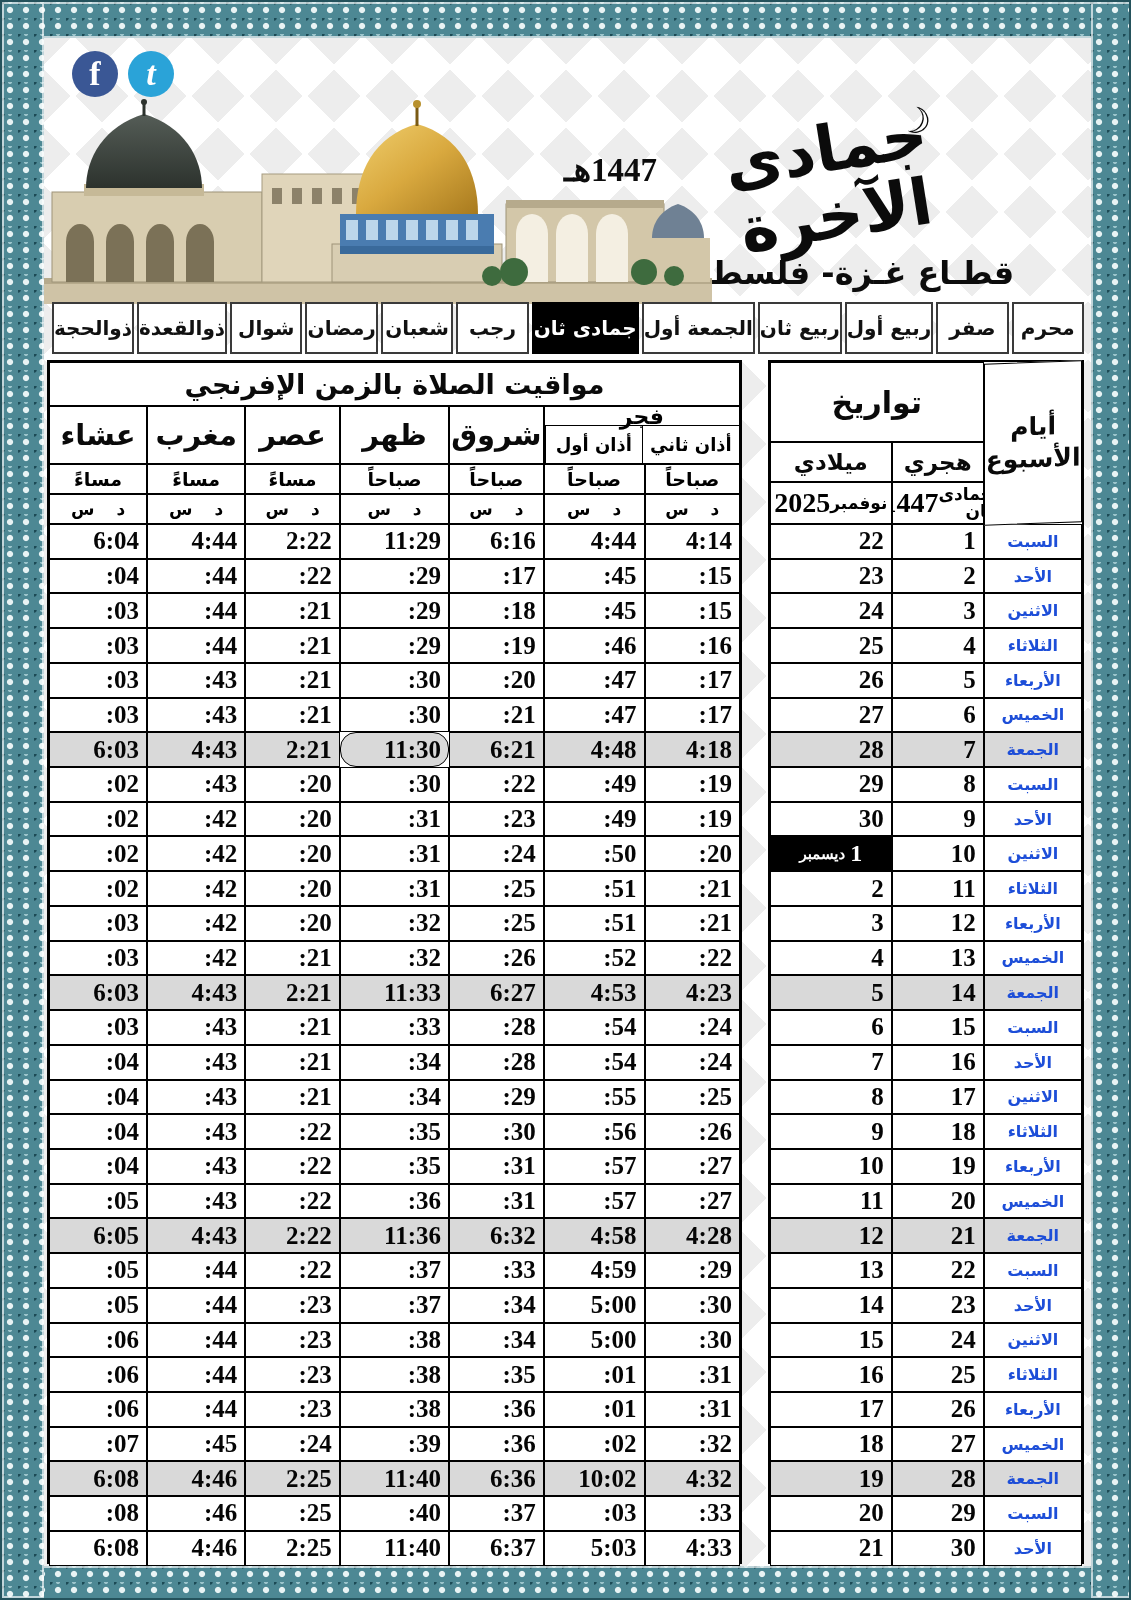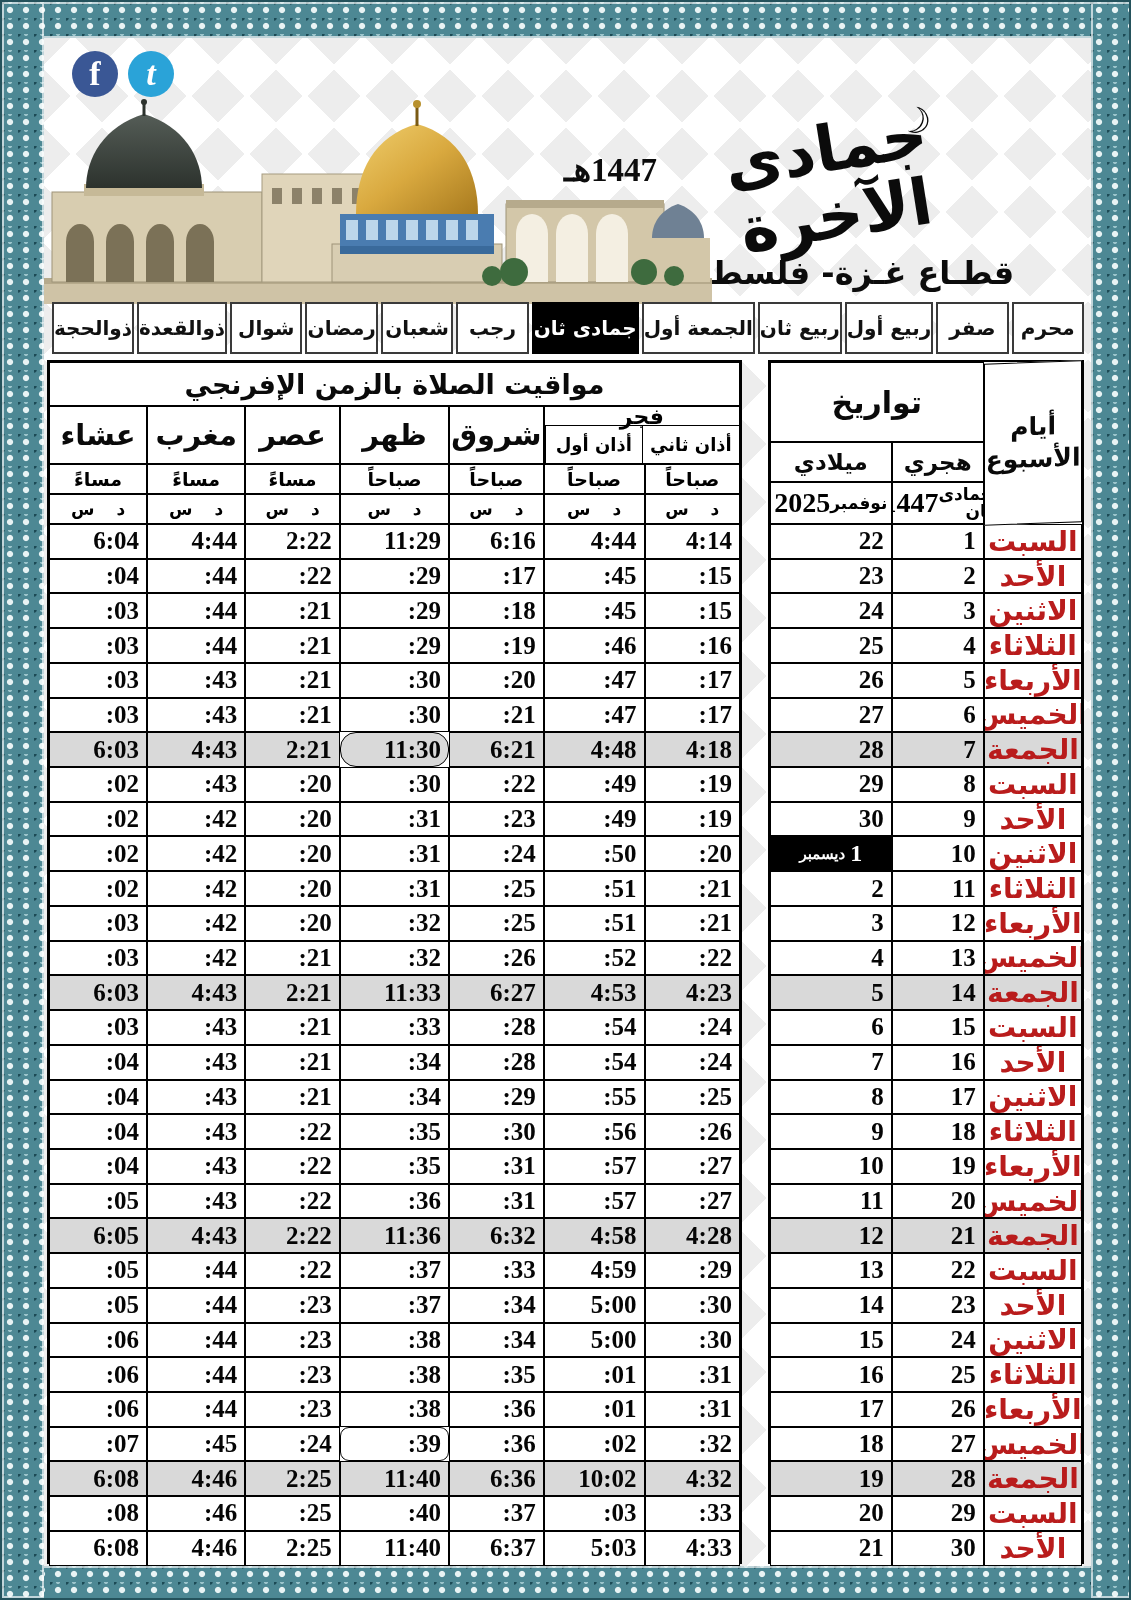--- a/index.html
+++ b/index.html
@@ -89,21 +89,21 @@
   .fajr-sub + .fajr-sub{border-left:1.4px solid #000;}
   .fajr-sub:first-child{border-left:1.4px solid #000;}
   .period{grid-row:3;font-size:19px;font-weight:bold;}
   .unit{grid-row:4;font-size:17px;font-weight:bold;word-spacing:16px;}
   .num{font-family:"Liberation Serif",serif;font-weight:bold;font-size:25px;color:#050505;
        justify-content:flex-end;padding-left:0;padding-right:7px;direction:ltr;}
   .friday{background:#d9d9d9;}
   .dec{background:#000;color:#fff;justify-content:center;padding:0;gap:5px;direction:rtl;}
   .dec .g-num{font-family:"Liberation Serif",serif;font-weight:bold;font-size:24px;}
   .dec .g-suffix{font-size:15px;font-weight:bold;}
-  .day-cell{font-weight:bold;font-size:28px;color:#b91c1c;}
+  .day-cell{font-weight:bold;font-size:16px;color:#1d4ed8;}
   .dates-title{grid-column:1/3;grid-row:1;font-size:30px;}
   .weekdays-hd{grid-column:3;grid-row:1/4;font-size:25px;text-align:center;line-height:1.3;transform:skewY(-2deg);}
   .cal-label{grid-row:2;font-size:23px;}
   .cal-month{grid-row:3;flex-direction:row;line-height:1;padding:20px 0;}
   .cal-month .m{font-size:17px;font-weight:bold;}
   .cal-month .y{font-family:"Liberation Serif",serif;font-weight:bold;font-size:28px;}
 </style>
 </head>
 <body>
 
@@ -407,21 +407,21 @@
         <div class="cell num" style="grid-area: 30 / 1;">:06</div>
         <div class="cell num" style="grid-area: 30 / 2;">:44</div>
         <div class="cell num" style="grid-area: 30 / 3;">:23</div>
         <div class="cell num" style="grid-area: 30 / 4;">:38</div>
         <div class="cell num" style="grid-area: 30 / 5;">:36</div>
         <div class="cell num" style="grid-area: 30 / 6;">:01</div>
         <div class="cell num" style="grid-area: 30 / 7;">:31</div>
         <div class="cell num" style="grid-area: 31 / 1;">:07</div>
         <div class="cell num" style="grid-area: 31 / 2;">:45</div>
         <div class="cell num" style="grid-area: 31 / 3;">:24</div>
-        <div class="cell num" style="grid-area: 31 / 4; border-radius: 9px;">:39</div>
+        <div class="cell num" style="grid-area: 31 / 4;">:39</div>
         <div class="cell num" style="grid-area: 31 / 5;">:36</div>
         <div class="cell num" style="grid-area: 31 / 6;">:02</div>
         <div class="cell num" style="grid-area: 31 / 7;">:32</div>
         <div class="cell num friday" style="grid-area: 32 / 1;">6:08</div>
         <div class="cell num friday" style="grid-area: 32 / 2;">4:46</div>
         <div class="cell num friday" style="grid-area: 32 / 3;">2:25</div>
         <div class="cell num friday" style="grid-area: 32 / 4;">11:40</div>
         <div class="cell num friday" style="grid-area: 32 / 5;">6:36</div>
         <div class="cell num friday" style="grid-area: 32 / 6;">10:02</div>
         <div class="cell num friday" style="grid-area: 32 / 7;">4:32</div>

